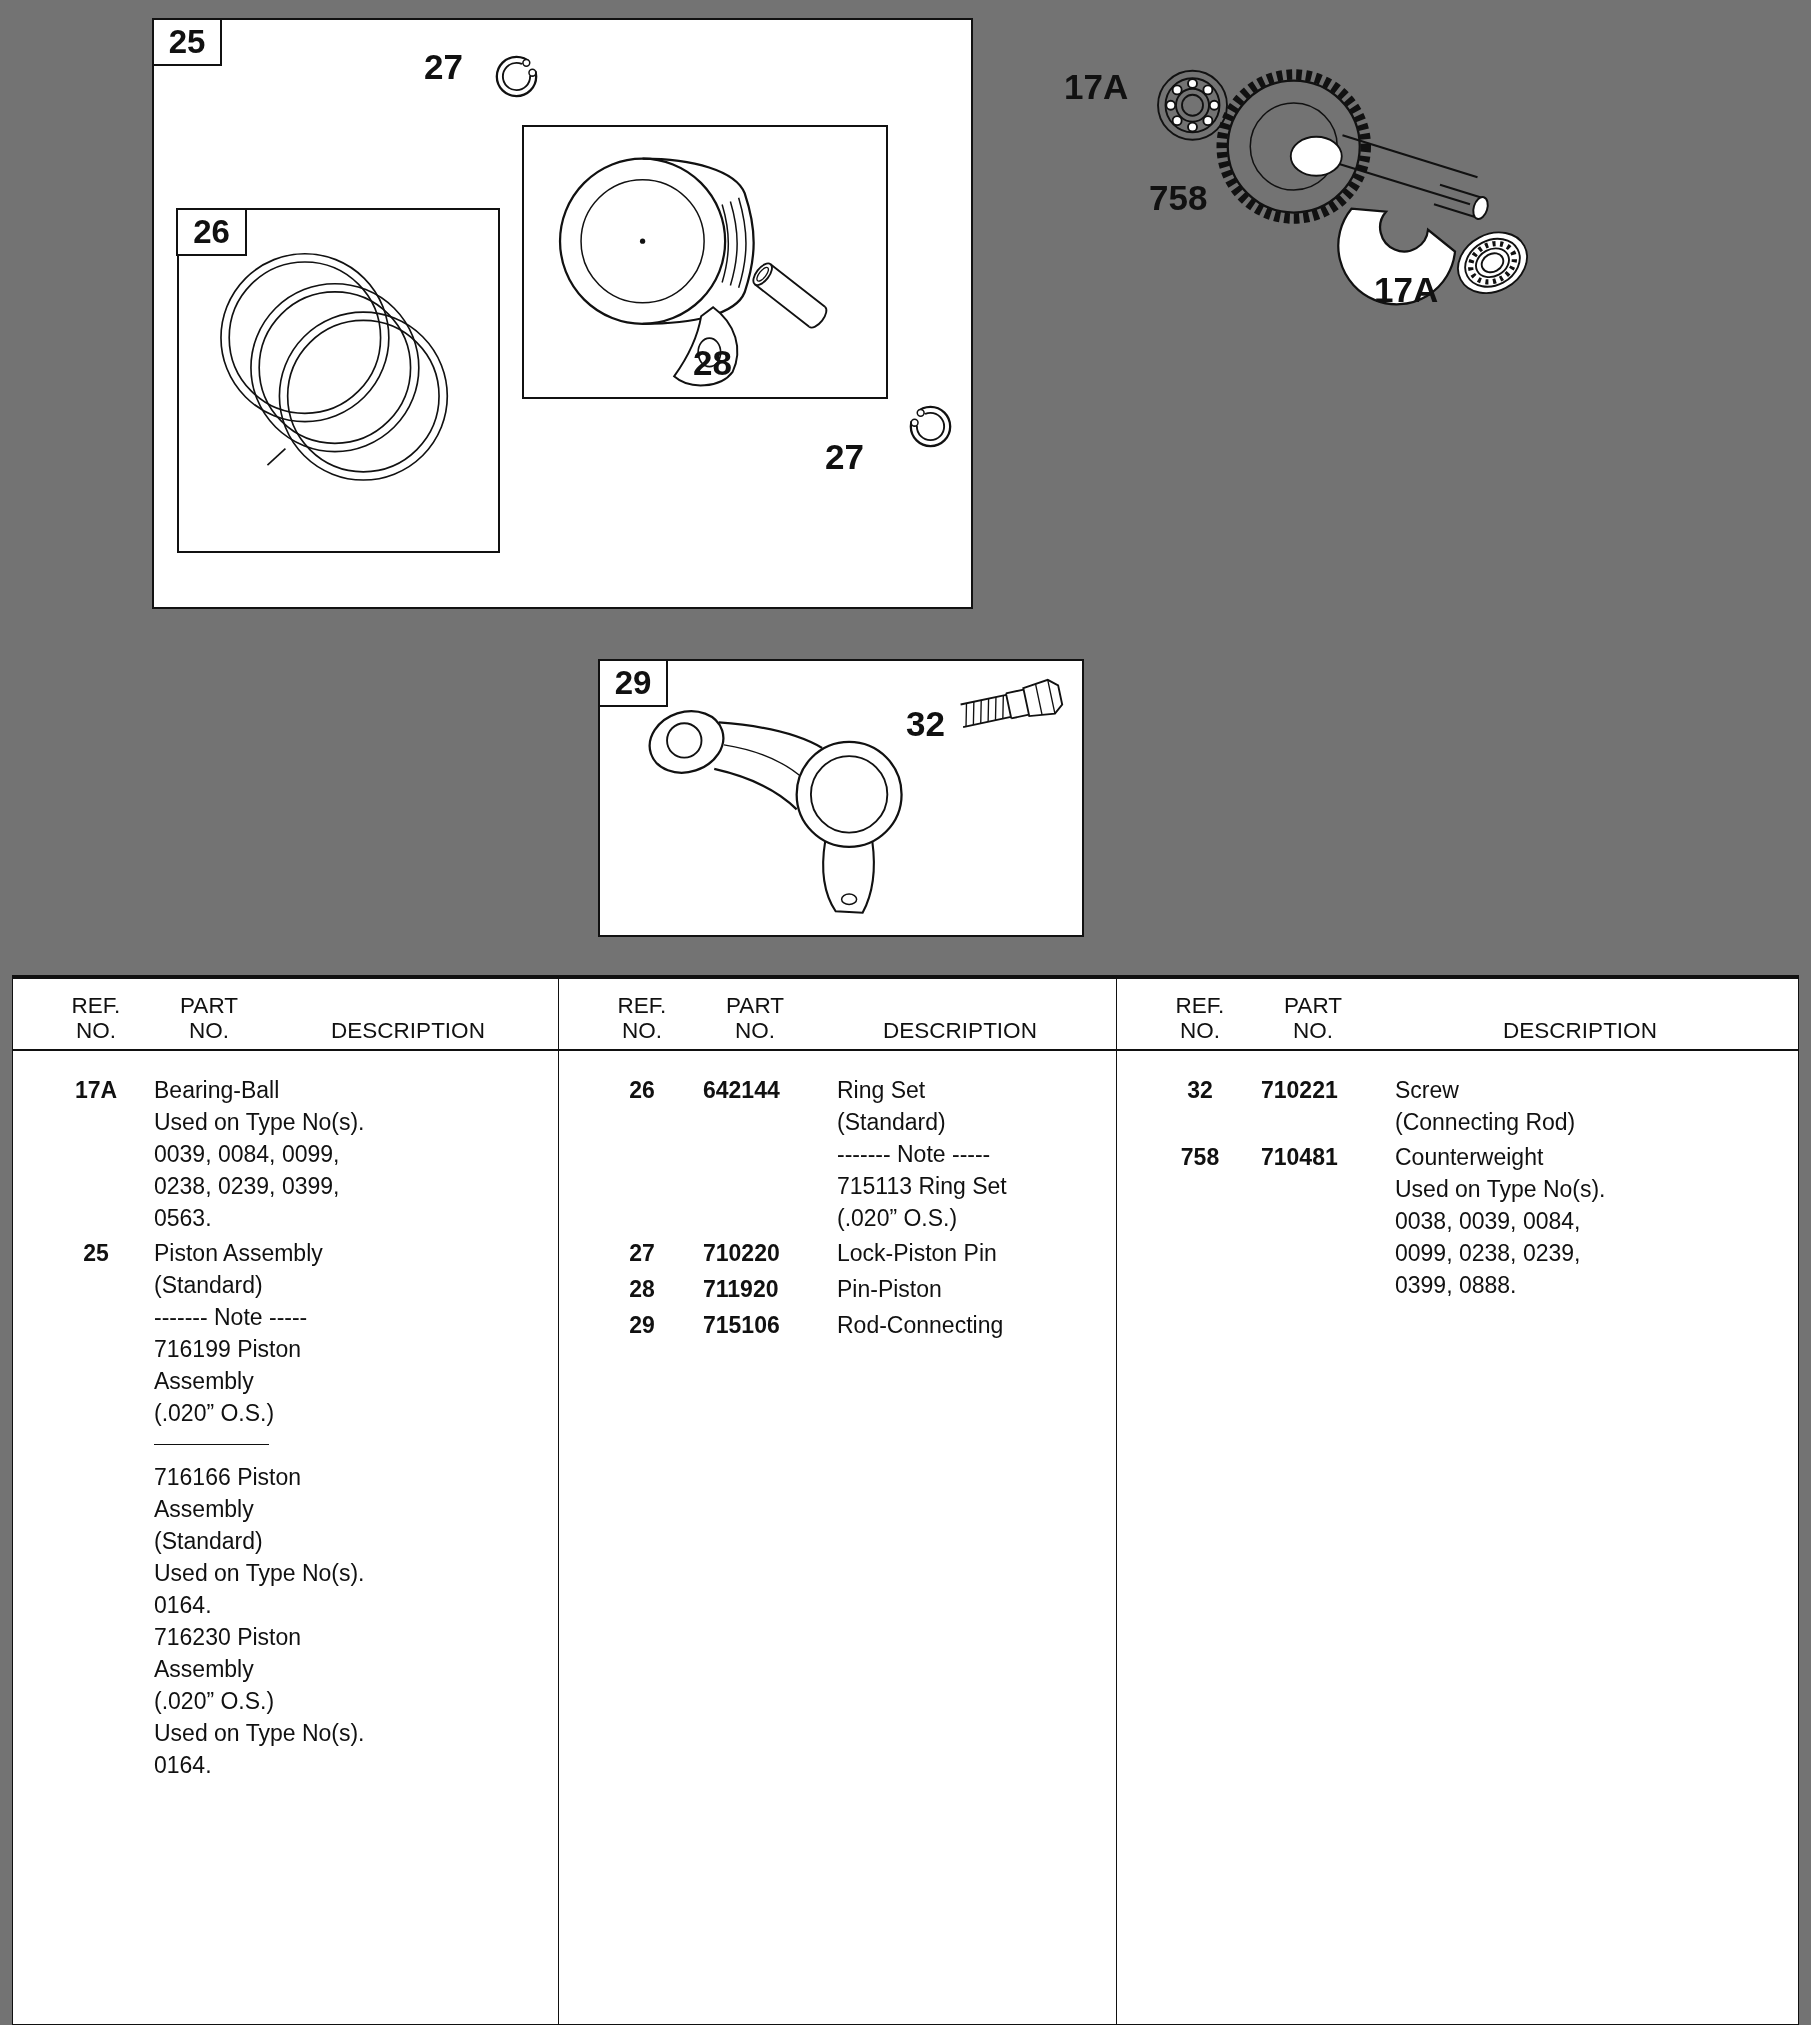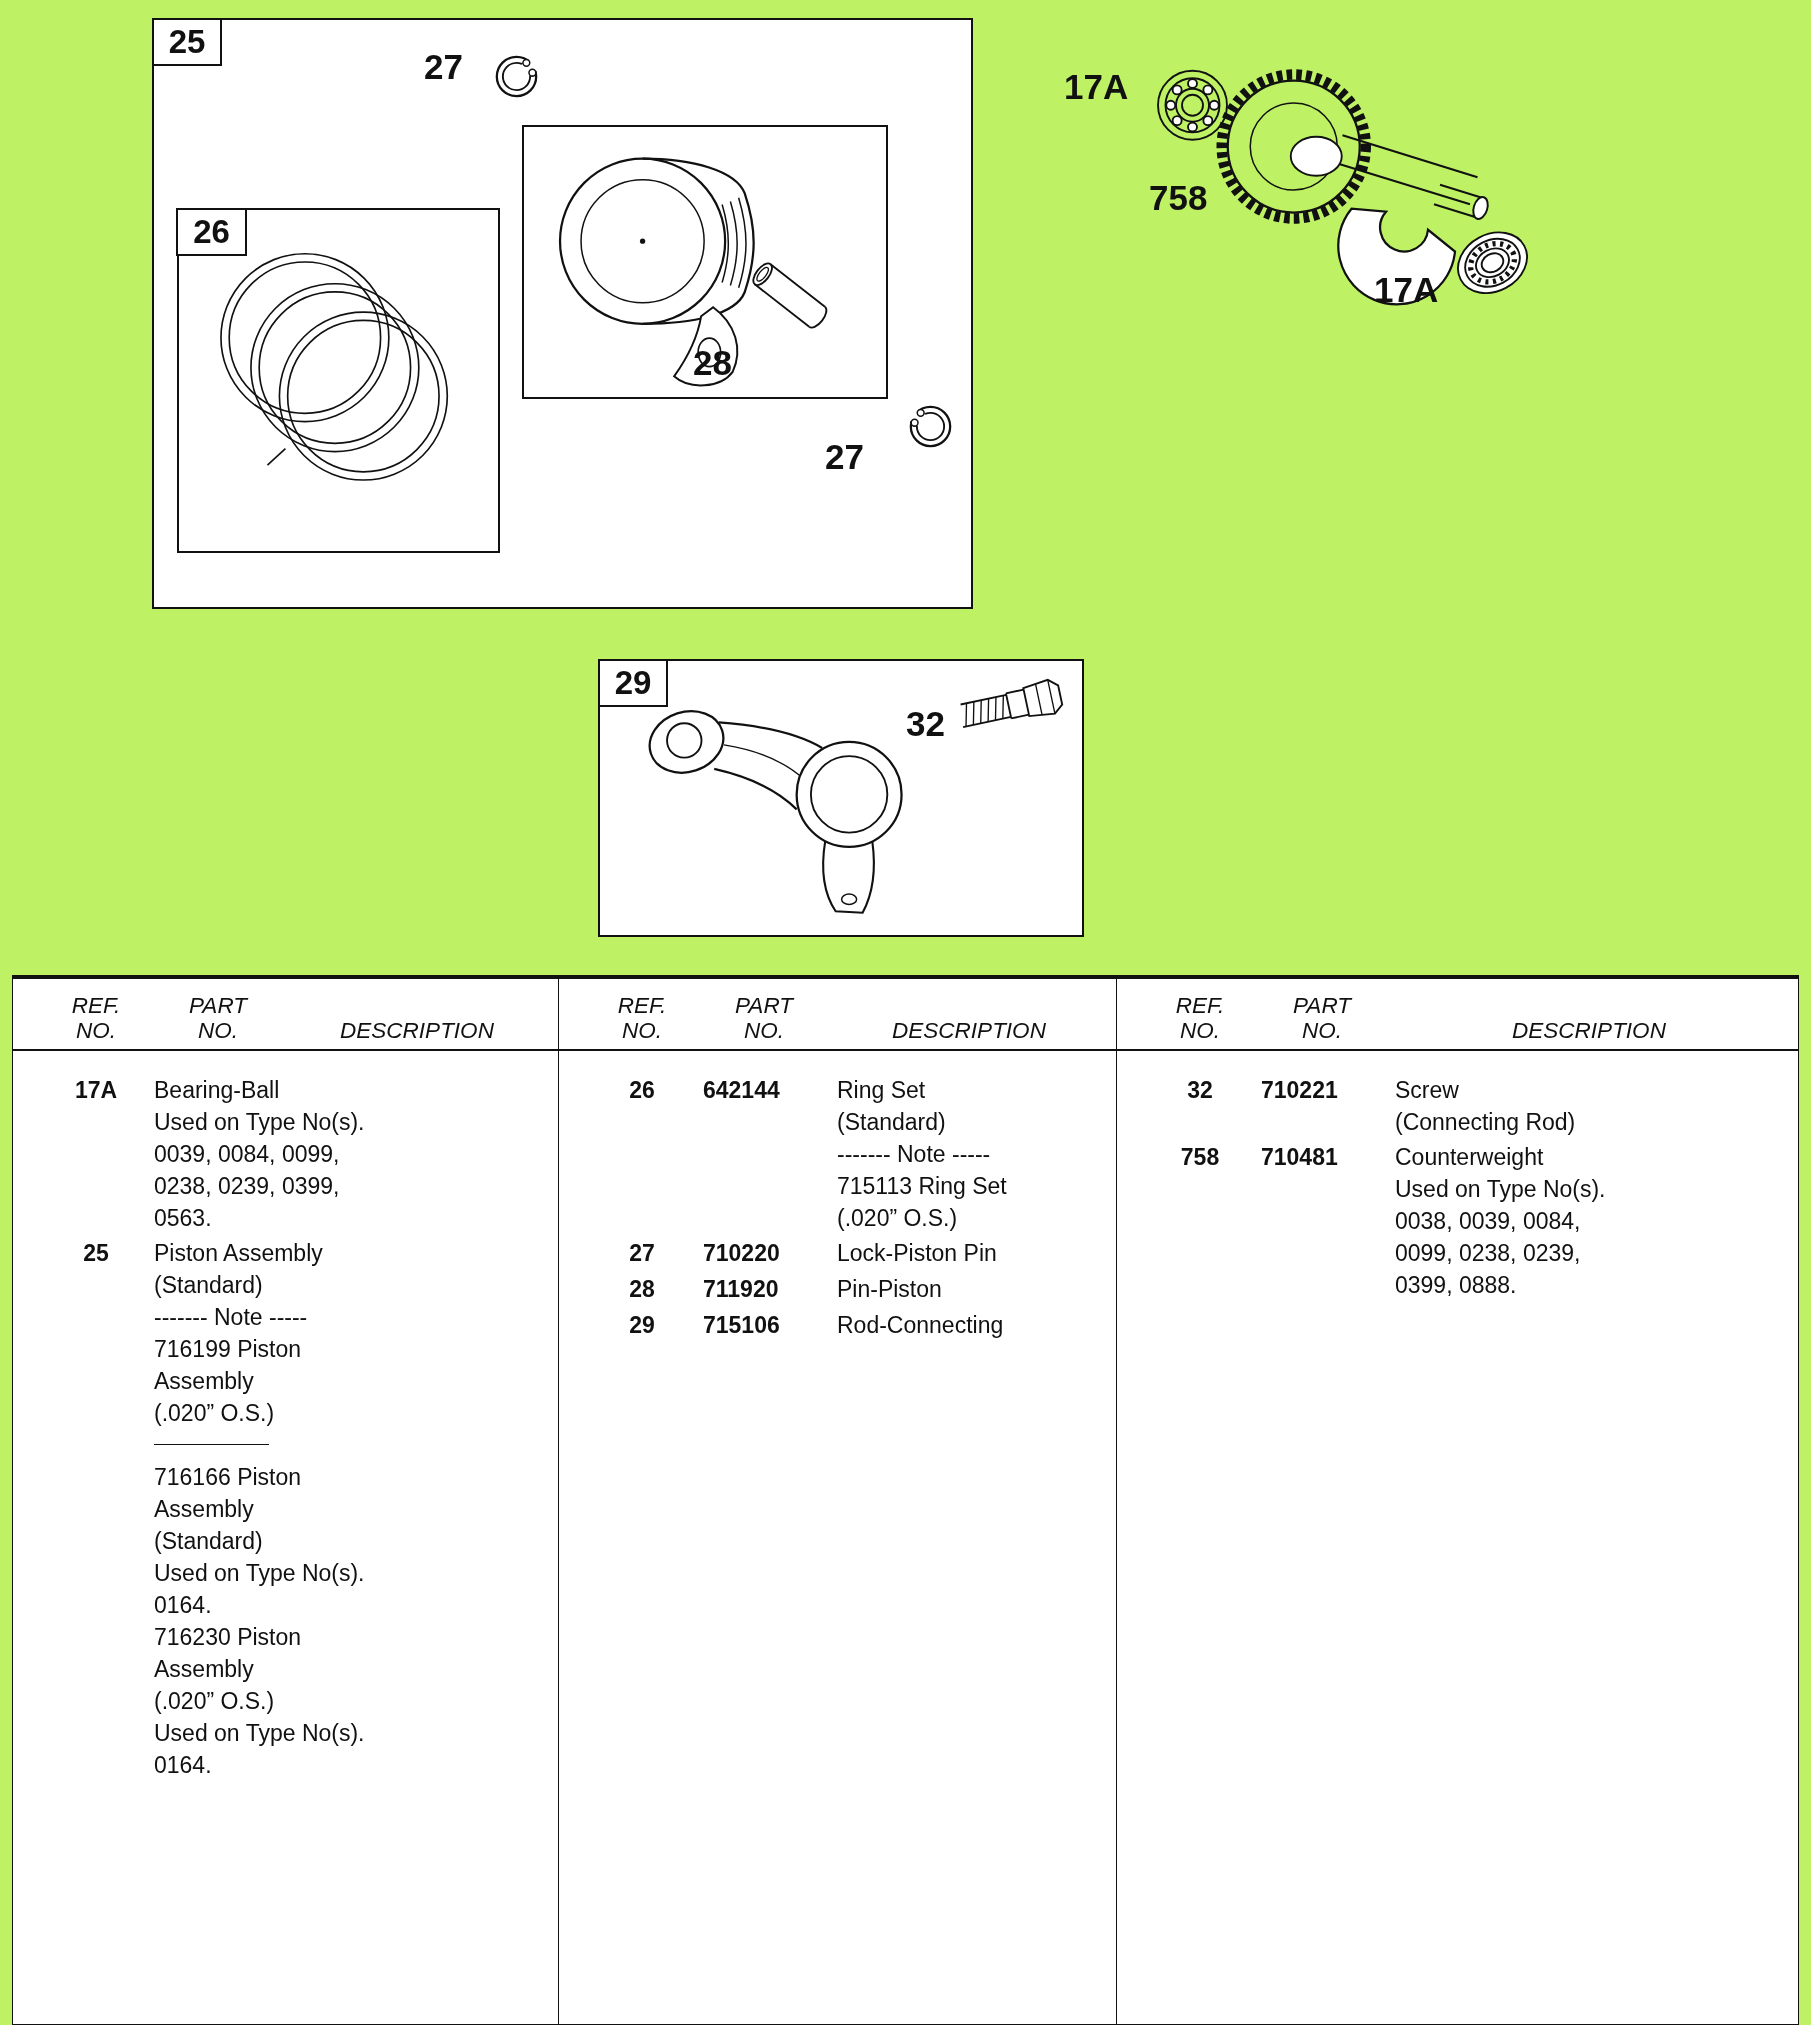--- a/index.html
+++ b/index.html
@@ -1,38 +1,38 @@
 <!DOCTYPE html>
 <html style="font-size:12px"><head>
 <meta charset="utf-8">
 <style>
   html,body{margin:0;padding:0;background:#fff;}
-  .page{position:relative;width:1811px;height:2025px;background:#bef264;
+  .page{position:relative;width:1811px;height:2025px;background:#737373;
         font-family:"Liberation Sans",sans-serif;color:#111;overflow:hidden;}
   svg{display:block;}
   .art{position:absolute;}
   .frame{position:absolute;border:2.3px solid #111;background:#fff;}
   .subframe{position:absolute;border:2.3px solid #111;background:#fff;}
   #frame25{left:152px;top:18px;width:817px;height:587px;}
   #frame26{left:22.5px;top:188px;width:319px;height:341px;}
   #piston-frame{left:368px;top:105px;width:362px;height:270px;}
   #frame29{left:598px;top:659px;width:482px;height:274px;}
   .corner-label{position:absolute;top:-2.3px;left:-2.3px;background:#fff;border:2.3px solid #111;
         font-size:33px;font-weight:bold;line-height:1.1;padding:3.8px 15px;z-index:3;}
   .callout{position:absolute;font-size:35px;font-weight:bold;line-height:1;z-index:3;}
 
   
   .parts-table{position:absolute;left:12px;top:975px;width:1787px;height:1050px;
         box-sizing:border-box;border-top:4.5px solid #111;border-left:1.5px solid #111;
         border-right:1.5px solid #111;border-bottom:1.5px solid #111;
         display:grid;grid-template-columns:545px 558px 1fr;grid-template-rows:72px 1fr;
         background:#fff;}
   .hcell{box-sizing:border-box;border-bottom:2.3px solid #111;
-        display:grid;grid-template-columns:98px 128px 1fr;column-gap:9px;
-        padding:6px 15px 6px 34px;align-items:end;font-style:italic;}
+        display:grid;grid-template-columns:98px 128px 1fr;
+        padding:6px 15px 6px 34px;align-items:end;}
   .bcell{box-sizing:border-box;padding:22.5px 15px 0 34px;}
   .vline{border-left:1.5px solid #111;}
   .hd{font-size:22.5px;line-height:25px;text-align:center;}
   .hd-desc{padding-bottom:0;text-align:center;}
   .entry{display:grid;grid-template-columns:98px 128px 1fr;column-gap:9px;
         font-size:23px;line-height:32px;}
   .entry + .entry{margin-top:3.8px;}
   .cell-ref{text-align:center;font-weight:bold;}
   .cell-part{font-weight:bold;padding-left:3px;}
   .cell-desc{}

